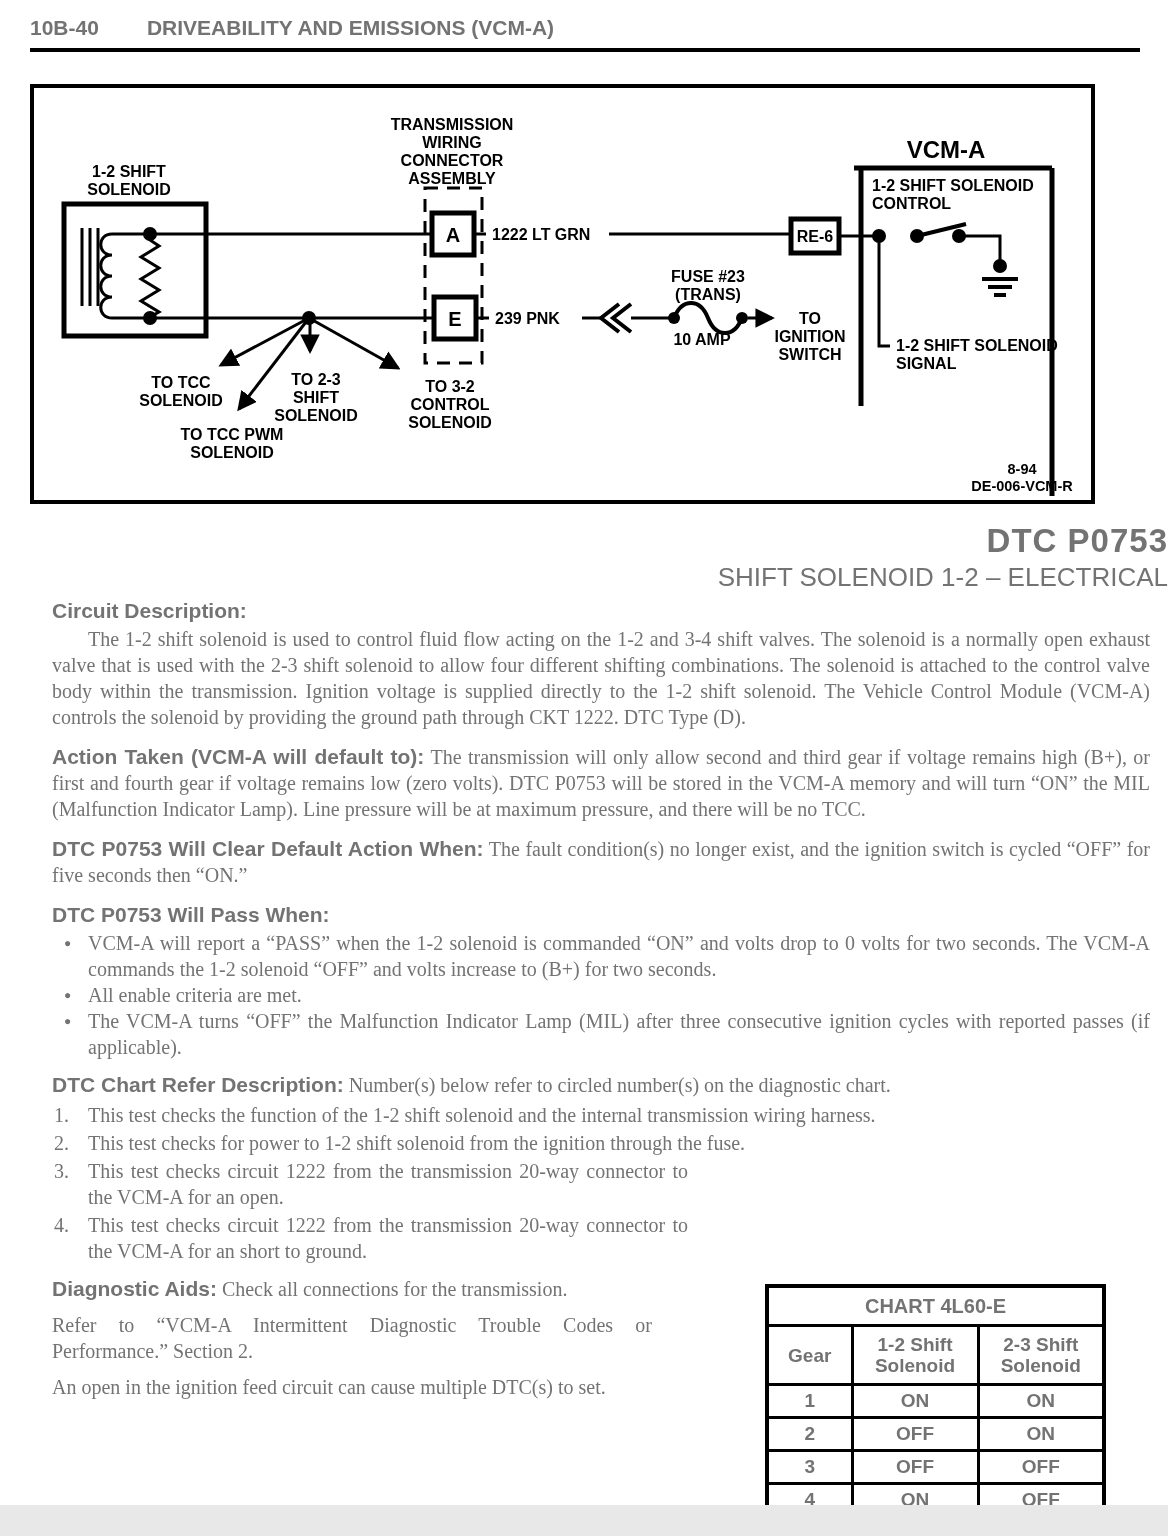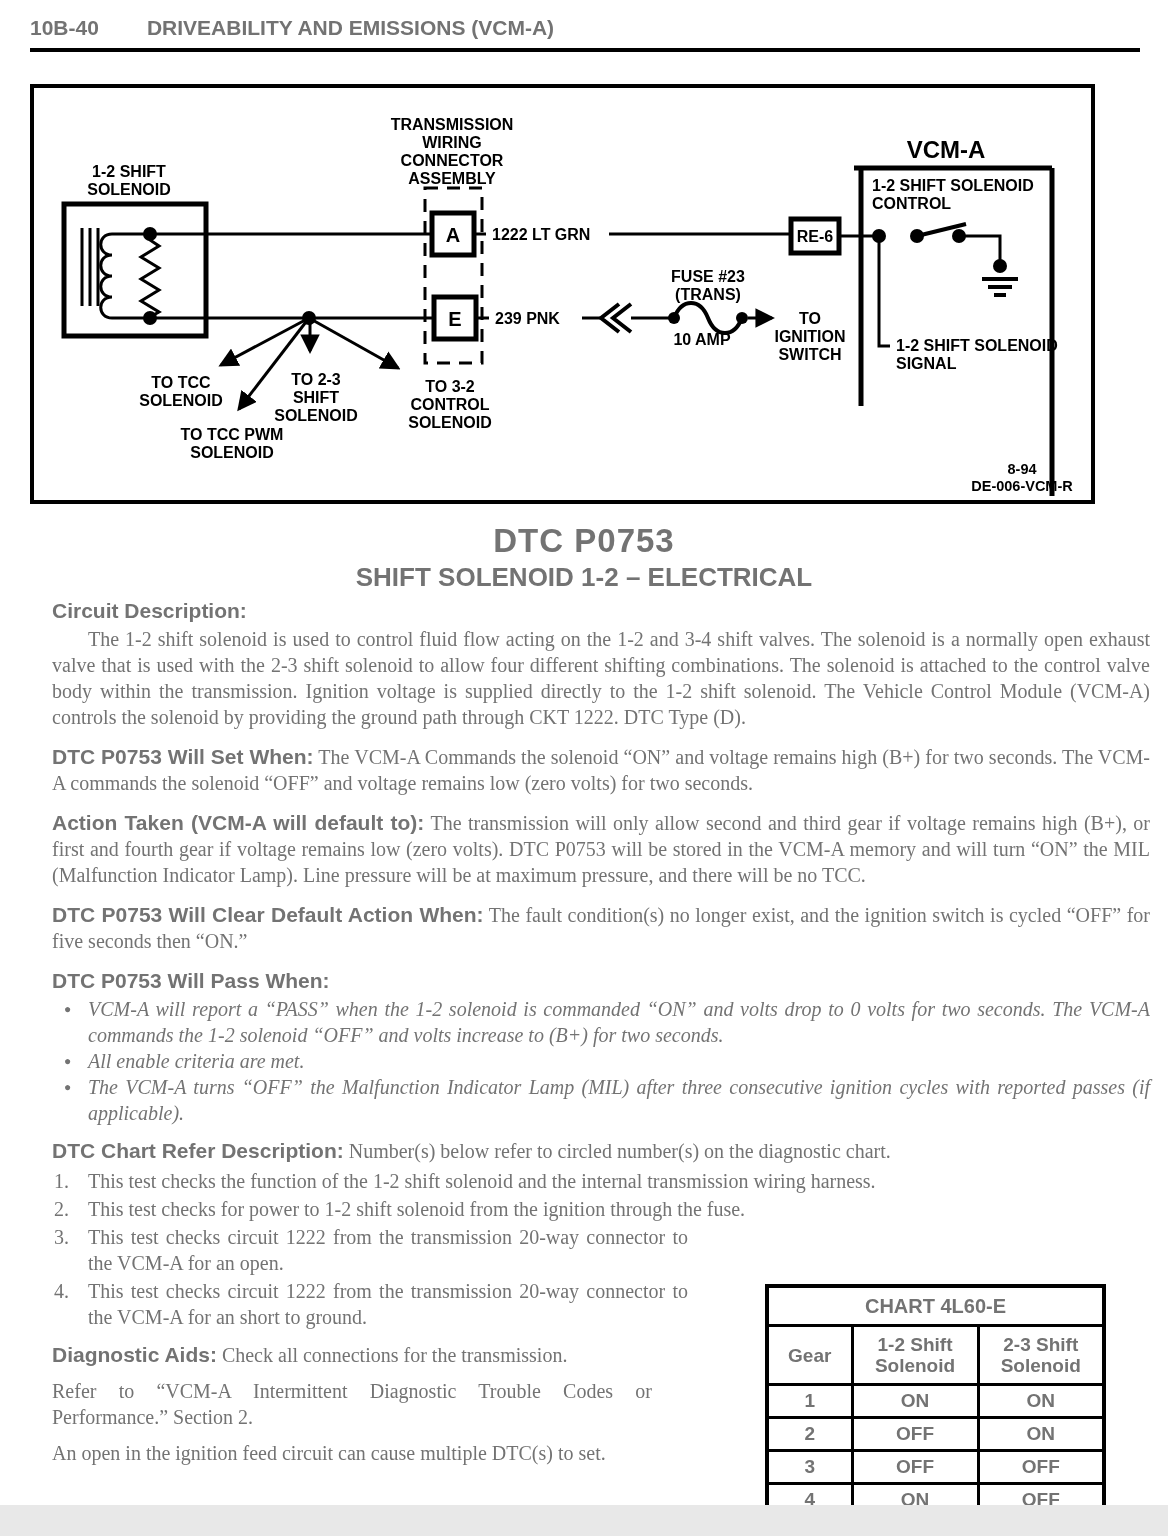--- a/index.html
+++ b/index.html
@@ -14,38 +14,38 @@
     font-family:"Liberation Sans",sans-serif;font-weight:bold;font-size:21px;
   }
   .page-num{margin-right:48px;}
   
   .diagram-box{
     position:absolute;top:84px;left:30px;width:1057px;height:412px;
     border:4px solid #000;margin:0;background:#fff;
   }
   .diagram-box svg{display:block;}
   
-  .doc-title{position:absolute;top:522px;left:0;width:1168px;text-align:center;
+  .doc-title{position:absolute;top:522px;left:0;width:1168px;text-align:right;
     font-family:"Liberation Sans",sans-serif;}
   .doc-title h1{margin:0;font-size:33px;font-weight:bold;letter-spacing:1px;}
-  .doc-title h2{margin:2px 0 0 0;font-size:26px;font-weight:bold;}
+  .doc-title h2{margin:2px 0 0 0;font-size:26px;font-weight:normal;}
   
   .body-text{
     position:absolute;top:598px;left:52px;width:1098px;
     font-size:20px;line-height:26px;text-align:justify;
   }
   .shead{
     font-family:"Liberation Sans",sans-serif;font-weight:bold;font-size:21px;
     margin:0 0 2px 0;text-align:left;line-height:26px;
   }
   .para{margin:0 0 14px 0;}
   .para b{font-family:"Liberation Sans",sans-serif;font-size:21px;}
   .indent{text-indent:36px;}
   ul.bullets{list-style:none;margin:2px 0 12px 0;padding:0;}
-  ul.bullets li{position:relative;padding-left:36px;margin:0;font-style:italic;}
+  ul.bullets li{position:relative;padding-left:36px;margin:0;}
   ul.bullets li::before{content:"\25CF";position:absolute;left:12px;top:0;font-size:12px;}
   ol.numlist{list-style:none;margin:0 0 12px 0;padding:0;}
   ol.numlist li{position:relative;padding-left:36px;margin:0 0 2px 0;}
   ol.numlist .num{position:absolute;left:2px;}
   .narrow{width:600px;}
   .medium{width:706px;}
   
   .chart-table{
     position:absolute;left:765px;top:1284px;width:337px;
     border-collapse:collapse;background:#fff;
@@ -190,21 +190,20 @@
   <section class="doc-title">
     <h1>DTC P0753</h1>
     <h2>SHIFT SOLENOID 1-2 – ELECTRICAL</h2>
   </section>
 
   <main class="body-text">
 
     <h3 class="shead">Circuit Description:</h3>
     <p class="para indent">The 1-2 shift solenoid is used to control fluid flow acting on the 1-2 and 3-4 shift valves. The solenoid is a normally open exhaust valve that is used with the 2-3 shift solenoid to allow four different shifting combinations. The solenoid is attached to the control valve body within the transmission. Ignition voltage is supplied directly to the 1-2 shift solenoid. The Vehicle Control Module (VCM-A) controls the solenoid by providing the ground path through CKT 1222. DTC Type (D).</p>
 
-    <p class="para"><b>DTC P0753 Will Set When:</b> <span>The VCM-A Commands the solenoid “ON” and voltage remains high (B+) for two seconds. The VCM-A commands the solenoid “OFF” and voltage remains low (zero volts) for two seconds.</span></p>
 
     <p class="para"><b>Action Taken (VCM-A will default to):</b> <span>The transmission will only allow second and third gear if voltage remains high (B+), or first and fourth gear if voltage remains low (zero volts). DTC P0753 will be stored in the VCM-A memory and will turn “ON” the MIL (Malfunction Indicator Lamp). Line pressure will be at maximum pressure, and there will be no TCC.</span></p>
 
     <p class="para"><b>DTC P0753 Will Clear Default Action When:</b> <span>The fault condition(s) no longer exist, and the ignition switch is cycled “OFF” for five seconds then “ON.”</span></p>
 
     <h3 class="shead">DTC P0753 Will Pass When:</h3>
     <ul class="bullets">
       <li>VCM-A will report a “PASS” when the 1-2 solenoid is commanded “ON” and volts drop to 0 volts for two seconds. The VCM-A commands the 1-2 solenoid “OFF” and volts increase to (B+) for two seconds.</li>
       <li>All enable criteria are met.</li>
       <li>The VCM-A turns “OFF” the Malfunction Indicator Lamp (MIL) after three consecutive ignition cycles with reported passes (if applicable).</li>

